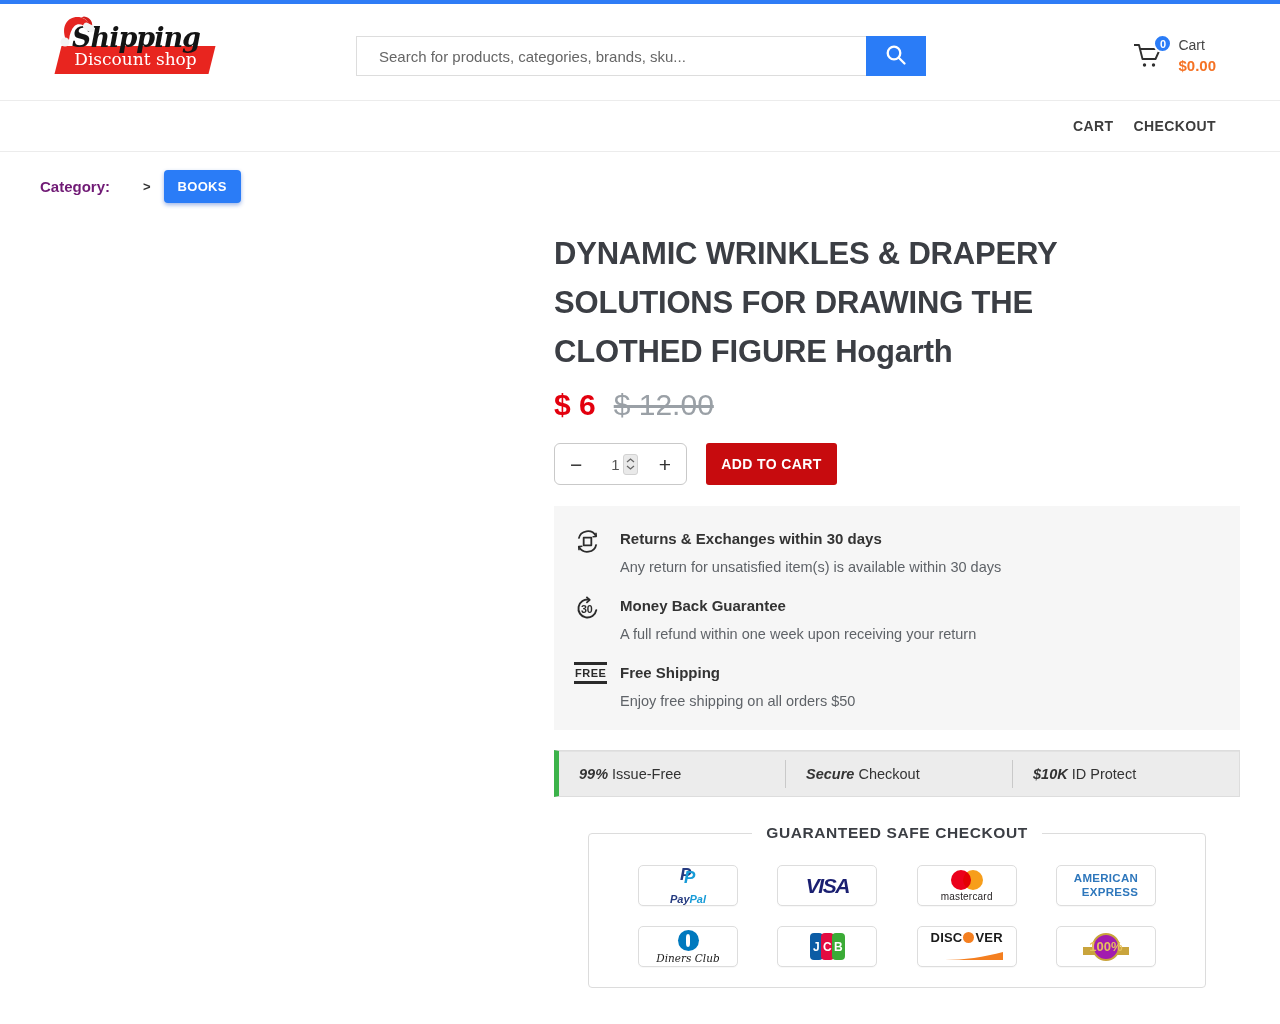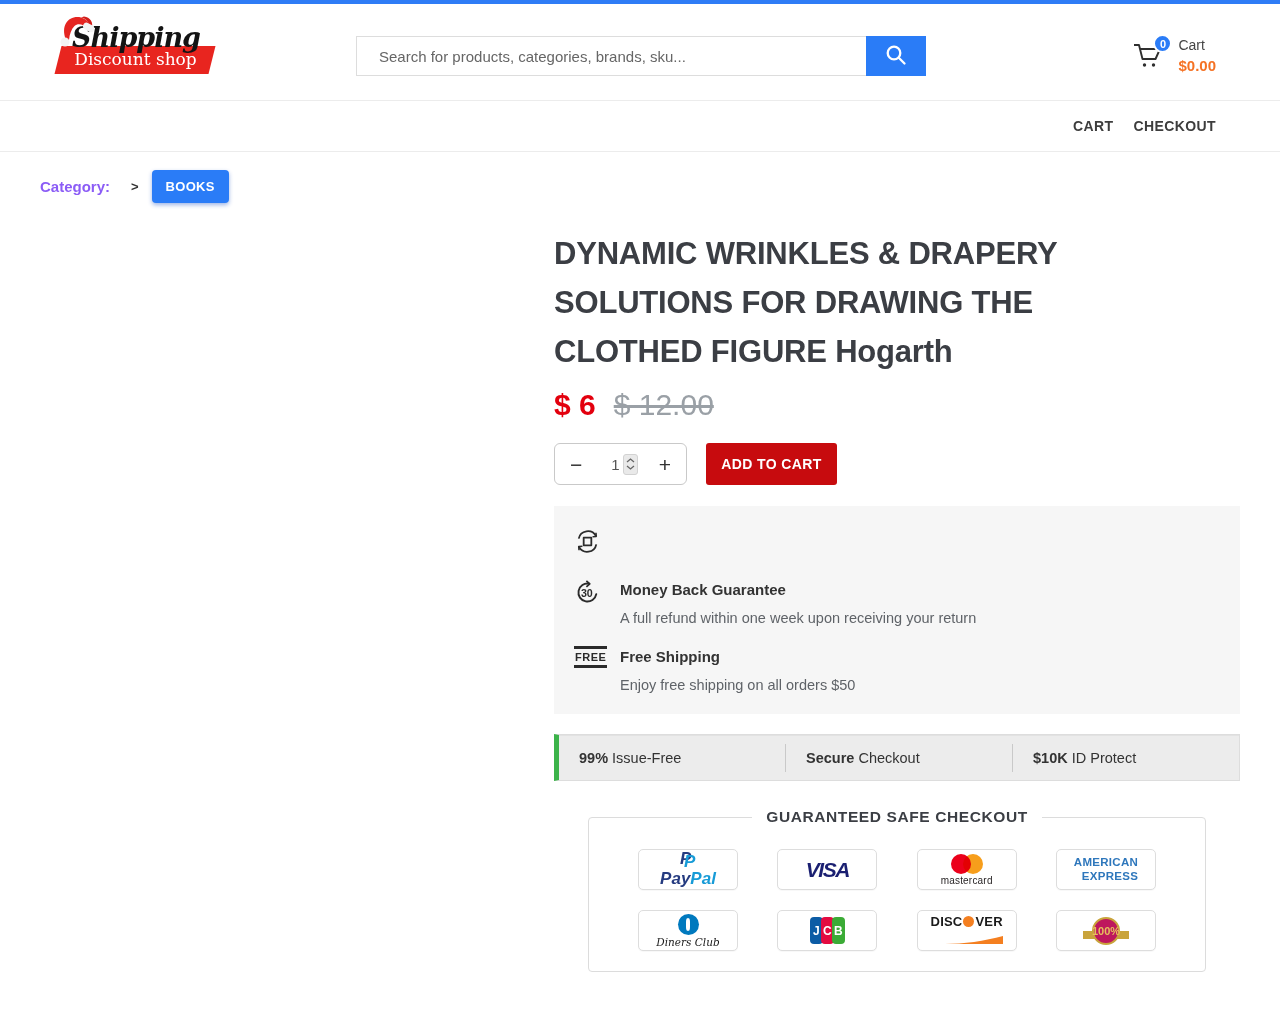--- a/index.html
+++ b/index.html
@@ -38,21 +38,21 @@
   .cart-total { font-size:15px; font-weight:bold; color:#f57224; margin-top:4px; }
 
   
   .nav { height:52px; border-top:1px solid #ececec; border-bottom:1px solid #ececec;
     display:flex; justify-content:flex-end; align-items:center; padding-right:64px; gap:20px; }
   .nav-link { font-size:14px; font-weight:bold; color:#3d3d3d; letter-spacing:0.4px;
     cursor:pointer; text-decoration:none; }
 
   
   .breadcrumb { display:flex; align-items:center; margin:18px 0 0 40px; }
-  .crumb-label { font-size:15px; font-weight:bold; color:#8b5cf6; margin-right:8px; }
+  .crumb-label { font-size:15px; font-weight:bold; color:#701a75; margin-right:20px; }
   .crumb-chip { background:#2a7cf7; color:#fff; font-size:13px; font-weight:bold;
     padding:9px 14px; border-radius:4px; letter-spacing:0.3px; cursor:pointer;
     box-shadow:0 2px 4px rgba(40,90,200,0.45); }
   .crumb-sep { font-size:13px; font-weight:bold; color:#333; margin:0 13px; }
 
   
   .main { display:flex; padding-left:40px; margin-top:26px; }
   .product-image { width:514px; }
   .product-info { width:686px; }
 
@@ -89,41 +89,41 @@
 
   
   .trusted { margin-top:20px; border:1px solid #ddd; border-left:5px solid #3cb34a; }
   .trusted-top { display:flex; align-items:center; height:45px; background:#fff; }
   .trusted-title { color:#3cb34a; font-size:15.5px; font-weight:bold; letter-spacing:0.4px; padding:0 20px; }
   .v-div { width:1px; height:26px; background:#ccc; }
   .trusted-domain { padding:0 15px; font-size:14.5px; color:#4a4a4a; }
   .trusted-strip { display:flex; align-items:center; height:45px; background:#ececec; border-top:1px solid #e2e2e2; }
   .ts-cell { width:226px; padding-left:20px; font-size:14.5px; color:#333; }
   .ts-cell:last-child { flex:1; }
-  .ts-cell b { font-weight:bold; }
+  .ts-cell b { font-weight:bold;font-style:italic; }
   .strip-div { width:1px; height:28px; background:#c9c9c9; }
 
   
   .safe-fieldset { margin:27px 0 0 34px; width:618px; border:1px solid #dcdcdc; border-radius:4px;
     padding:10px 0 0; }
   .safe-legend { margin:0 auto; padding:0 14px; font-size:15.5px; font-weight:bold;
     color:#3b3e44; letter-spacing:0.6px; text-align:center; }
   .pay-grid { display:grid; grid-template-columns:repeat(4,100px); justify-content:space-between;
     row-gap:20px; padding:13px 49px 20px 49px; }
   .pay-box { width:100px; height:41px; background:#fff; border:1px solid #ddd; border-radius:5px;
     display:flex; flex-direction:column; align-items:center; justify-content:center; overflow:hidden;
     box-shadow:0 1px 1px rgba(0,0,0,0.03); }
 
   
   .pp-mark { position:relative; width:16px; height:18px; }
   .pp-mark .p1, .pp-mark .p2 { position:absolute; font-size:17px; font-weight:900; font-style:italic;
     line-height:1; }
   .pp-mark .p1 { color:#253b80; left:0; top:0; }
   .pp-mark .p2 { color:#179bd7; left:4px; top:3px; }
-  .pp-word { font-size:17px; font-weight:bold; font-style:italic; margin-top:17px; }
+  .pp-word { font-size:11px; font-weight:bold; font-style:italic; margin-top:17px; }
   .pp-word .w1 { color:#253b80; } .pp-word .w2 { color:#179bd7; }
 
   .visa-word { font-size:21px; font-weight:900; font-style:italic; color:#1a1f71; letter-spacing:-1.5px; }
 
   .mc-circles { display:flex; height:20px; }
   .mc-c1 { width:20px; height:20px; border-radius:50%; background:#eb001b; }
   .mc-c2 { width:20px; height:20px; border-radius:50%; background:#f79e1b; margin-left:-8px; mix-blend-mode:multiply; }
   .mc-word { font-size:10px; color:#231f20; margin-top:1px; letter-spacing:0.2px; }
 
   .amex-word { font-size:11.5px; font-weight:800; color:#2e77bc; letter-spacing:0.3px;
@@ -139,21 +139,21 @@
     display:flex; align-items:center; justify-content:center; margin:0 -1px; }
   .jcb .j { background:#0c5ca5; } .jcb .c { background:#e30b41; } .jcb .b { background:#3bab36; }
 
   .disc-line { display:flex; align-items:center; font-size:13px; font-weight:800; color:#1a1a1a; letter-spacing:0.2px; }
   .disc-o { width:11px; height:11px; border-radius:50%; background:#f47f20; margin:0 1px; }
   .disc-swoosh { margin-top:1px; margin-left:14px; }
 
   .badge100 { position:relative; width:46px; height:32px; display:flex; align-items:center; justify-content:center; }
   .badge100-ribbon { position:absolute; left:0; top:16px; width:46px; height:8px; background:#c9a43c; }
   .badge100-circle { position:relative; width:28px; height:28px; border-radius:50%;
-    background:#be185d; border:2px solid #c9a43c; color:#e6c15c; font-size:11px; font-weight:bold;
+    background:#a21caf; border:2px solid #c9a43c; color:#e6c15c; font-size:13px; font-weight:bold;
     display:flex; align-items:center; justify-content:center; }
 </style>
 </head>
 <body>
 
 <div class="topbar"></div>
 
 <div class="header">
   <div class="logo">
     <span class="logo-hat">
@@ -243,20 +243,24 @@
       <div class="benefit">
         <div class="benefit-icon">
           <svg width="27" height="27" viewBox="0 0 24 24" fill="none" stroke="#2b2b2b" stroke-width="1.6" stroke-linejoin="round">
             <path d="M4.2 9.5 A 8.2 8.2 0 0 1 19.5 7.2"></path>
             <path d="M19.5 4.2 L19.8 7.5 L16.5 7.8" stroke-width="1.4"></path>
             <path d="M19.8 14.5 A 8.2 8.2 0 0 1 4.5 16.8"></path>
             <path d="M4.5 19.8 L4.2 16.5 L7.5 16.2" stroke-width="1.4"></path>
             <rect x="8.6" y="8.6" width="6.8" height="6.8"></rect>
           </svg>
         </div>
+        <div>
+          <div class="benefit-title">Returns &amp; Exchanges within 30 days</div>
+          <div class="benefit-desc">Any return for unsatisfied item(s) is available within 30 days</div>
+        </div>
       </div>
 
       <div class="benefit">
         <div class="benefit-icon">
           <svg width="27" height="27" viewBox="0 0 24 24">
             <path d="M19.8 13.5 A 8 8 0 1 1 13.5 4.2" fill="none" stroke="#2b2b2b" stroke-width="1.7" stroke-linecap="round"></path>
             <path d="M11 1.6 L14 4.3 L11 7" fill="none" stroke="#2b2b2b" stroke-width="1.5" stroke-linejoin="round"></path>
             <text x="11.4" y="15.6" font-size="9.5" font-weight="bold" text-anchor="middle" fill="#2b2b2b" font-family="Liberation Sans, sans-serif">30</text>
           </svg>
         </div>

